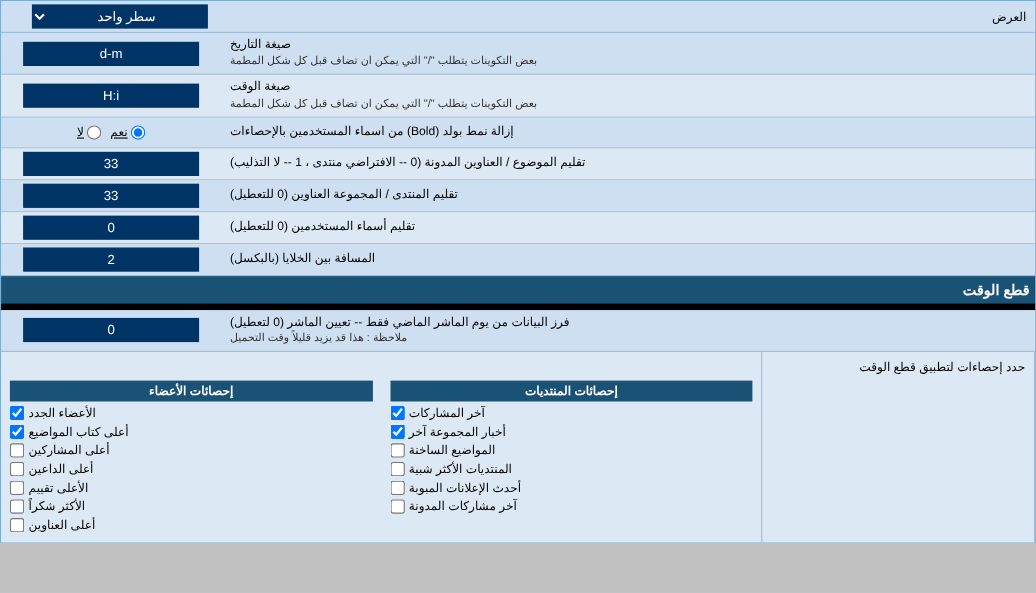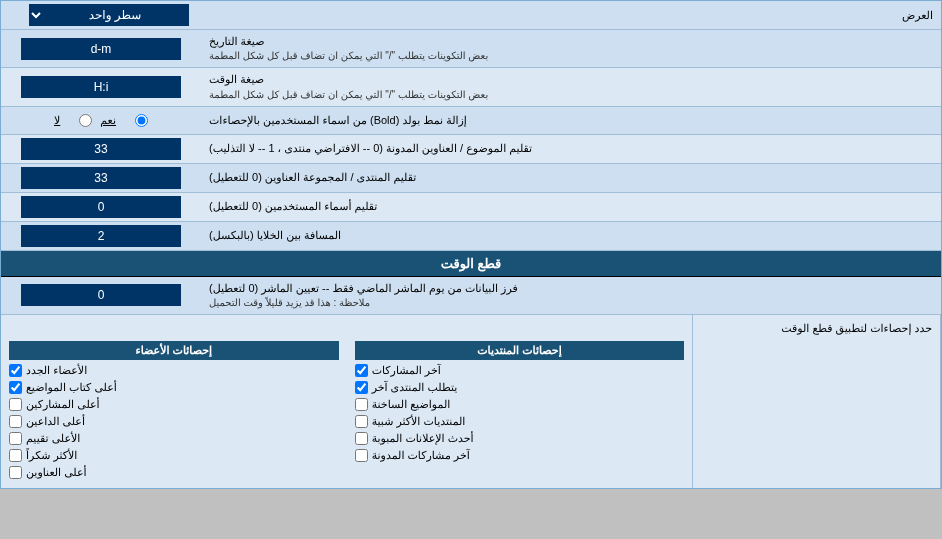--- a/index.html
+++ b/index.html
@@ -51,25 +51,25 @@
       border: none;
       width: 160px;
       height: 22px;
       text-align: center;
       font-size: 12px;
       padding: 2px 4px;
     }
     .section-header {
       background: #1a5276;
       color: #fff;
-      text-align: center;
+      text-align: right;
       padding: 5px;
       font-weight: bold;
       font-size: 13px;
-      border-bottom: 1px solid #000000;
+      border-bottom: 6px solid #000000;
     }
     .top-header {
       display: flex;
       align-items: center;
       justify-content: space-between;
       background: #cddff0;
       border-bottom: 1px solid #a0bdd8;
       padding: 3px 8px;
       min-height: 28px;
     }
@@ -98,21 +98,21 @@
       display: flex;
       align-items: center;
       gap: 8px;
       justify-content: center;
     }
     .radio-label {
       color: #000;
       font-size: 11px;
       display: flex;
       align-items: center;
-      gap: 19px;
+      gap: 3px;
       text-decoration: underline;
     }
     
     .stats-container {
       display: flex;
       background: #dce9f5;
     }
     .stats-left {
       flex: 1;
       padding: 5px 8px;
@@ -257,21 +257,21 @@
     </div>
 
     <div class="stats-cols">
       <div class="stats-col">
         <div class="stats-col-header">إحصائات المنتديات</div>
         <div class="checkbox-item">
           <span>آخر المشاركات</span>
           <input type="checkbox" checked="" style="">
         </div>
         <div class="checkbox-item">
-          <span>يتطلب المنتدى آخر</span>
+          <span>أخبار المجموعة آخر</span>
           <input type="checkbox" checked="" style="">
         </div>
         <div class="checkbox-item">
           <span>المواضيع الساخنة</span>
           <input type="checkbox" style="">
         </div>
         <div class="checkbox-item">
           <span>المنتديات الأكثر شبية</span>
           <input type="checkbox" style="">
         </div>

